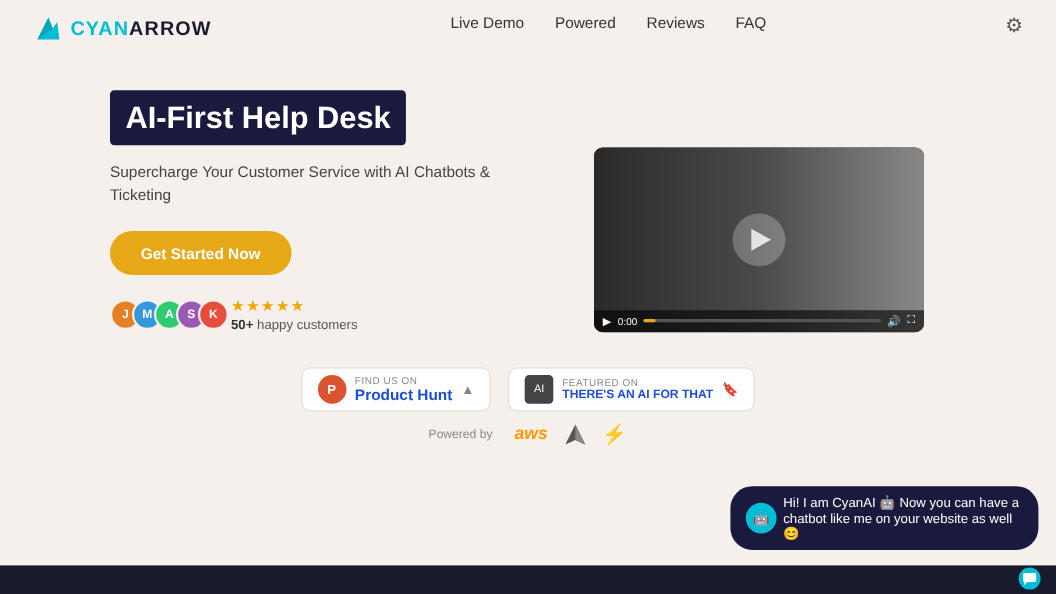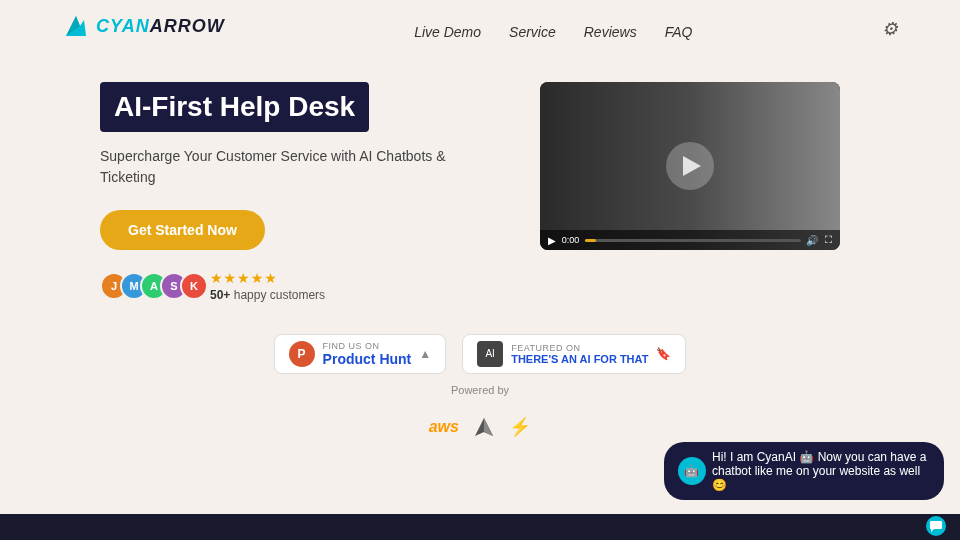--- a/index.html
+++ b/index.html
@@ -8,25 +8,24 @@
       height: 540px;
       background: #f5f0eb;
       font-family: -apple-system, BlinkMacSystemFont, 'Segoe UI', sans-serif;
       overflow: hidden;
       position: relative;
     }
 
     
     nav {
       display: flex;
-      align-items: flex-end;
+      align-items: flex-start;
       justify-content: space-between;
-      padding: 12px 62px;
+      padding: 12px 30px;
       background: #f5f0eb;
-      font-style: italic;
     }
     .logo-area {
       display: flex;
       align-items: center;
       gap: 6px;
     }
     .logo-icon {
       width: 28px;
       height: 28px;
     }
@@ -50,21 +49,21 @@
     }
     .nav-icon {
       font-size: 18px;
       cursor: pointer;
       color: #555;
     }
 
     
     .hero {
       display: flex;
-      align-items: flex-start;
+      align-items: flex-end;
       justify-content: space-between;
       padding: 30px 100px 20px 100px;
       gap: 40px;
     }
     .hero-left {
       flex: 1;
       max-width: 380px;
     }
     .hero-title {
       display: inline-block;
@@ -270,21 +269,20 @@
     }
     .badge-arrow { font-size: 12px; color: #888; }
 
     
     .powered-section {
       display: flex;
       align-items: center;
       justify-content: center;
       gap: 20px;
       margin-top: 10px;
-      flex-direction: column;
     }
     .powered-text { font-size: 11px; color: #888; }
     .powered-logos {
       display: flex;
       align-items: center;
       gap: 14px;
     }
     .aws-logo {
       font-size: 16px;
       font-weight: 700;
@@ -360,21 +358,21 @@
     <svg class="logo-icon" viewBox="0 0 28 28">
       <polygon points="4,24 14,4 18,14 22,8 24,24" fill="#00bcd4"></polygon>
       <polygon points="4,24 14,4 18,14" fill="#0097a7" opacity="0.6"></polygon>
     </svg>
     <span class="logo-text">
       <span class="logo-cyan">CYAN</span><span class="logo-arrow">ARROW</span>
     </span>
   </div>
   <div class="nav-links">
     <a href="#">Live Demo</a>
-    <a href="#">Service</a>
+    <a href="#">Powered</a>
     <a href="#">Reviews</a>
     <a href="#">FAQ</a>
   </div>
   <span class="nav-icon">⚙</span>
 </nav>
 
 <div class="hero">
   <div class="hero-left">
     <div class="hero-title">AI-First Help Desk</div>
     <p class="hero-subtitle">Supercharge Your Customer Service with AI Chatbots &amp; Ticketing</p>

